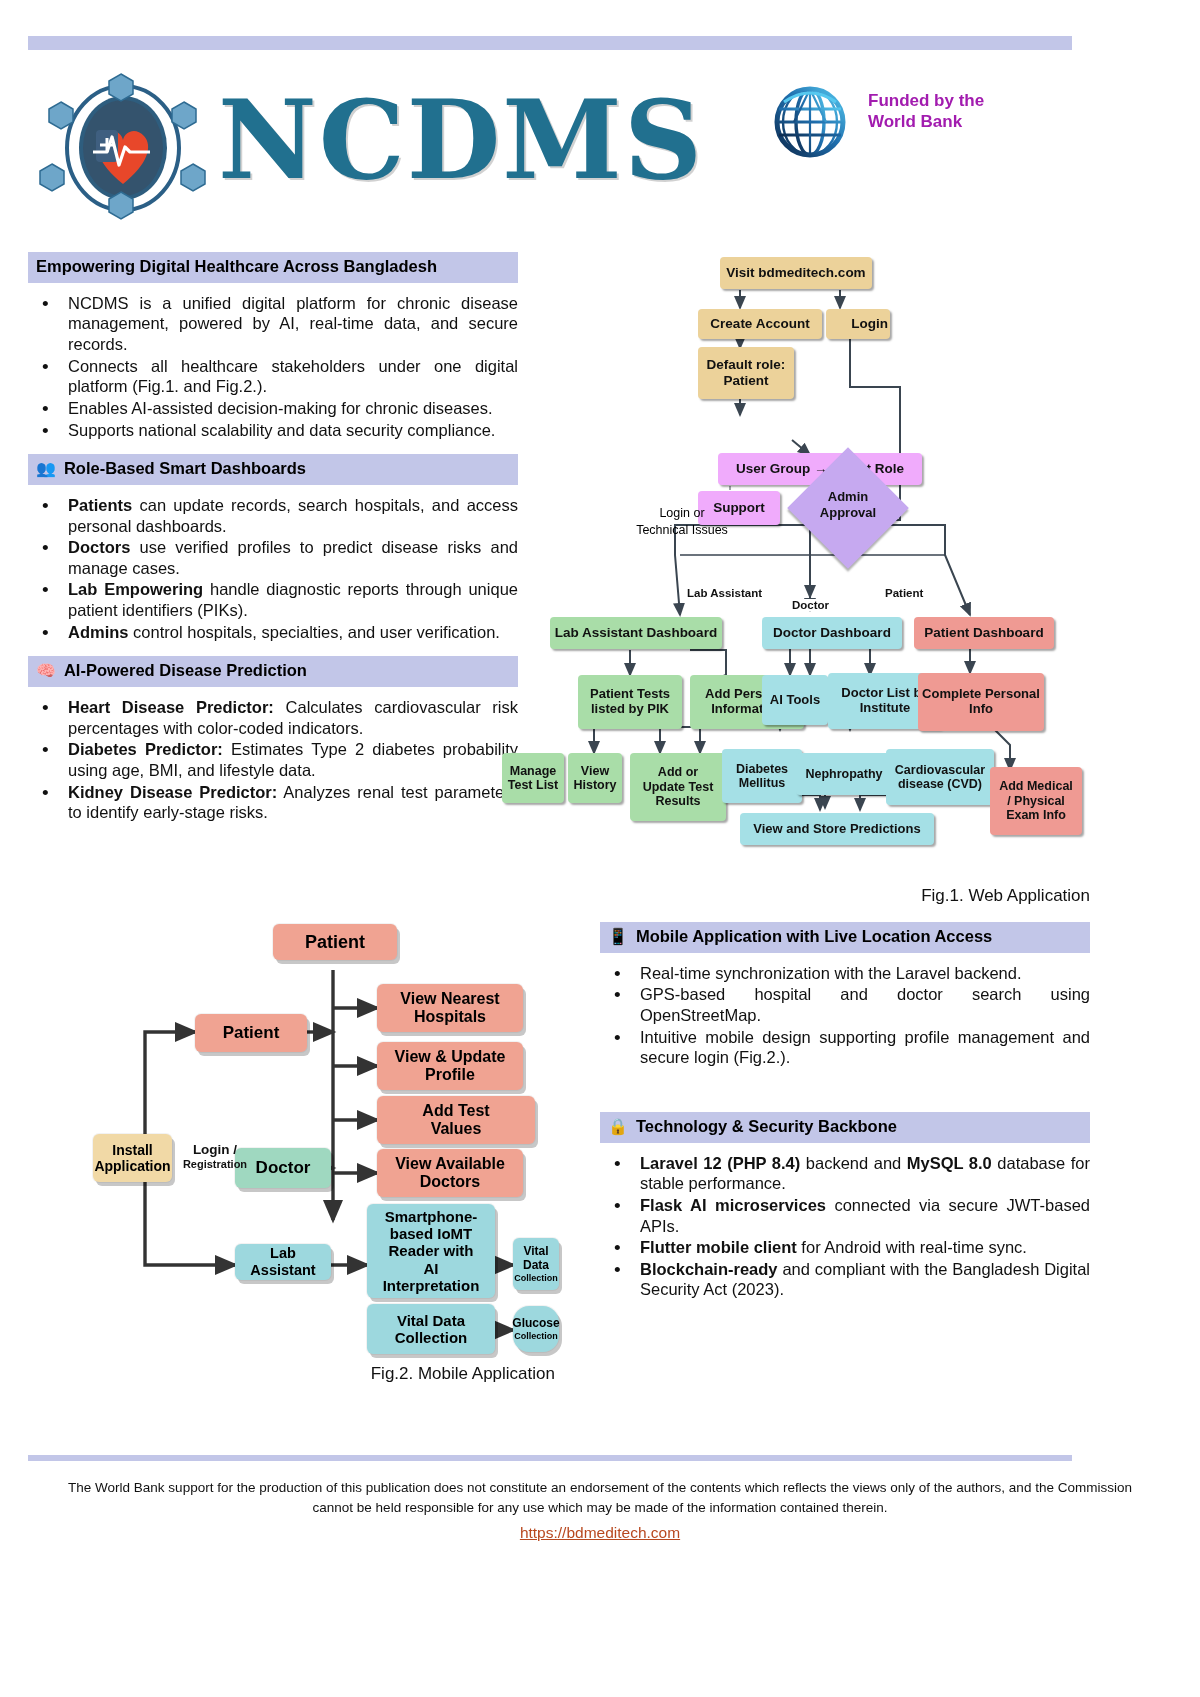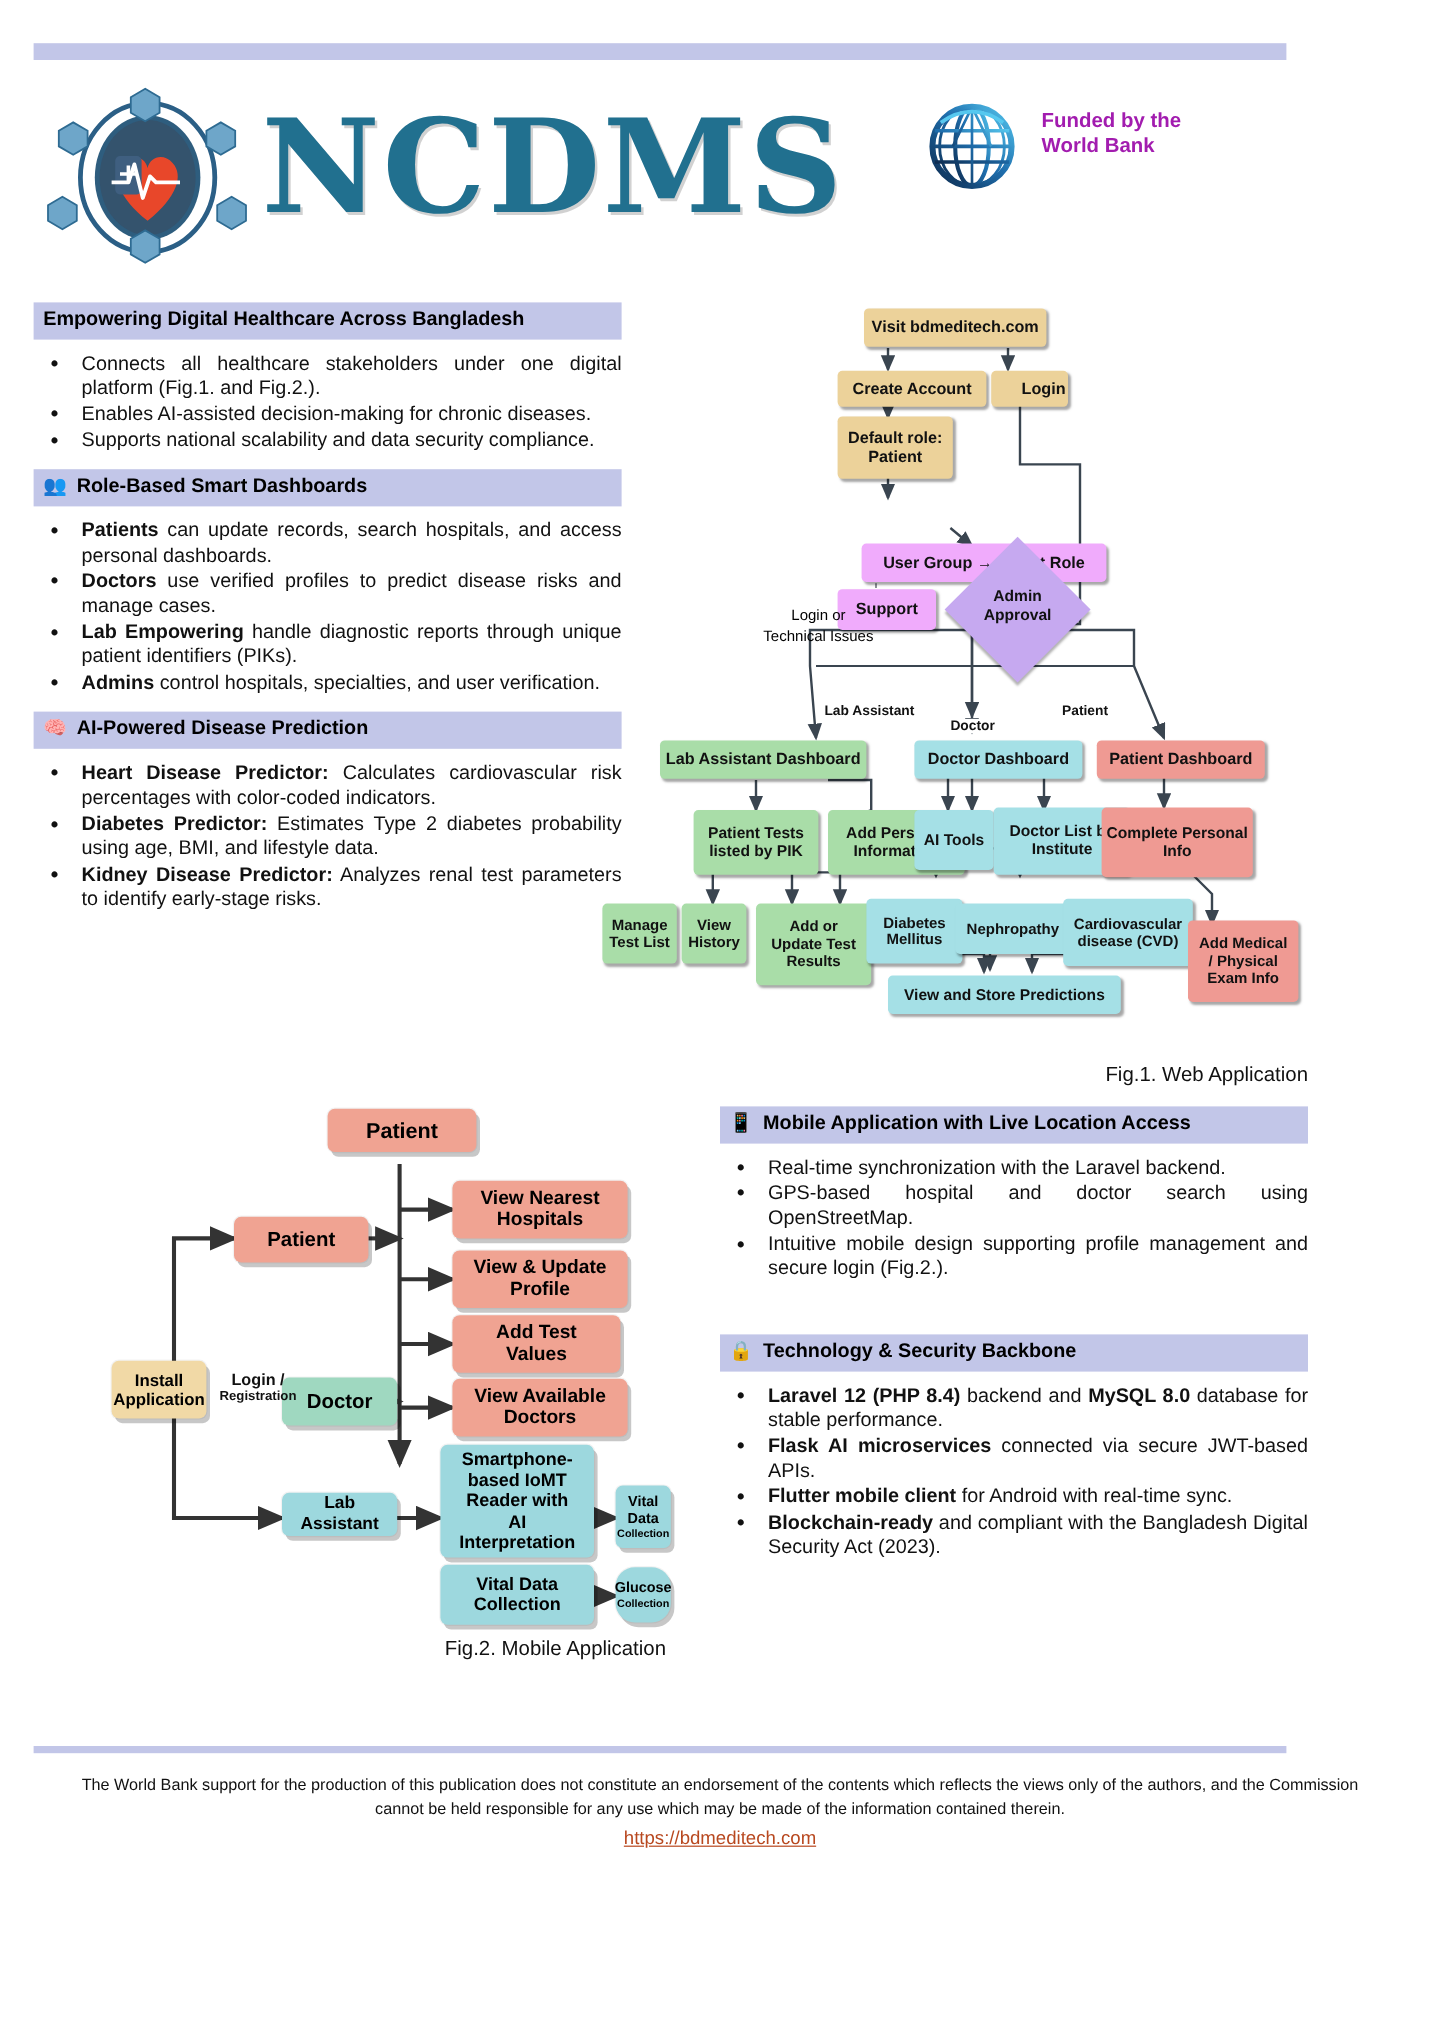--- a/index.html
+++ b/index.html
@@ -146,20 +146,21 @@
     <div>World Bank</div>
   </div>
 </div>
 
 <div class="col-left">
 
   <div class="sec-head">
     <span>Empowering Digital Healthcare Across Bangladesh</span>
   </div>
   <ul class="bul">
+    <li>NCDMS is a unified digital platform for chronic disease management, powered by AI, real-time data, and secure records.</li>
     <li>Connects all healthcare stakeholders under one digital platform (Fig.1. and Fig.2.).</li>
     <li>Enables AI-assisted decision-making for chronic diseases.</li>
     <li>Supports national scalability and data security compliance.</li>
   </ul>
 
   <div class="sec-head">
     <span class="hicon">👥</span>
     <span>Role-Based Smart Dashboards</span>
   </div>
   <ul class="bul">
@@ -221,21 +222,21 @@
 Application</span></div>
   <div style="position:absolute;left:92px;top:222px;width:76px;text-align:center;line-height:1.15;">
     <div style="font-size:13.5px;font-weight:bold;">Login /</div>
     <div style="font-size:11px;font-weight:bold;">Registration</div>
   </div>
 
   <div class="nd3 salmon" style="left:292px;top:64px;width:146px;height:48px;font-size:16px;white-space:pre-line;"><span>View Nearest
 Hospitals</span></div>
   <div class="nd3 salmon" style="left:292px;top:122px;width:146px;height:48px;font-size:16px;white-space:pre-line;"><span>View &amp; Update
 Profile</span></div>
-  <div class="nd3 salmon" style="left:292px;top:176px;width:140px;height:48px;font-size:16px;white-space:pre-line;"><span>Add Test
+  <div class="nd3 salmon" style="left:292px;top:176px;width:158px;height:48px;font-size:16px;white-space:pre-line;"><span>Add Test
 Values</span></div>
   <div class="nd3 salmon" style="left:292px;top:229px;width:146px;height:48px;font-size:16px;white-space:pre-line;"><span>View Available
 Doctors</span></div>
 
   <div class="nd3 teal" style="left:282px;top:284px;width:128px;height:94px;font-size:15px;white-space:pre-line;"><span>Smartphone-
 based IoMT
 Reader with
 AI
 Interpretation</span></div>
   <div class="nd3 teal" style="left:282px;top:384px;width:128px;height:50px;font-size:15px;white-space:pre-line;"><span>Vital Data

